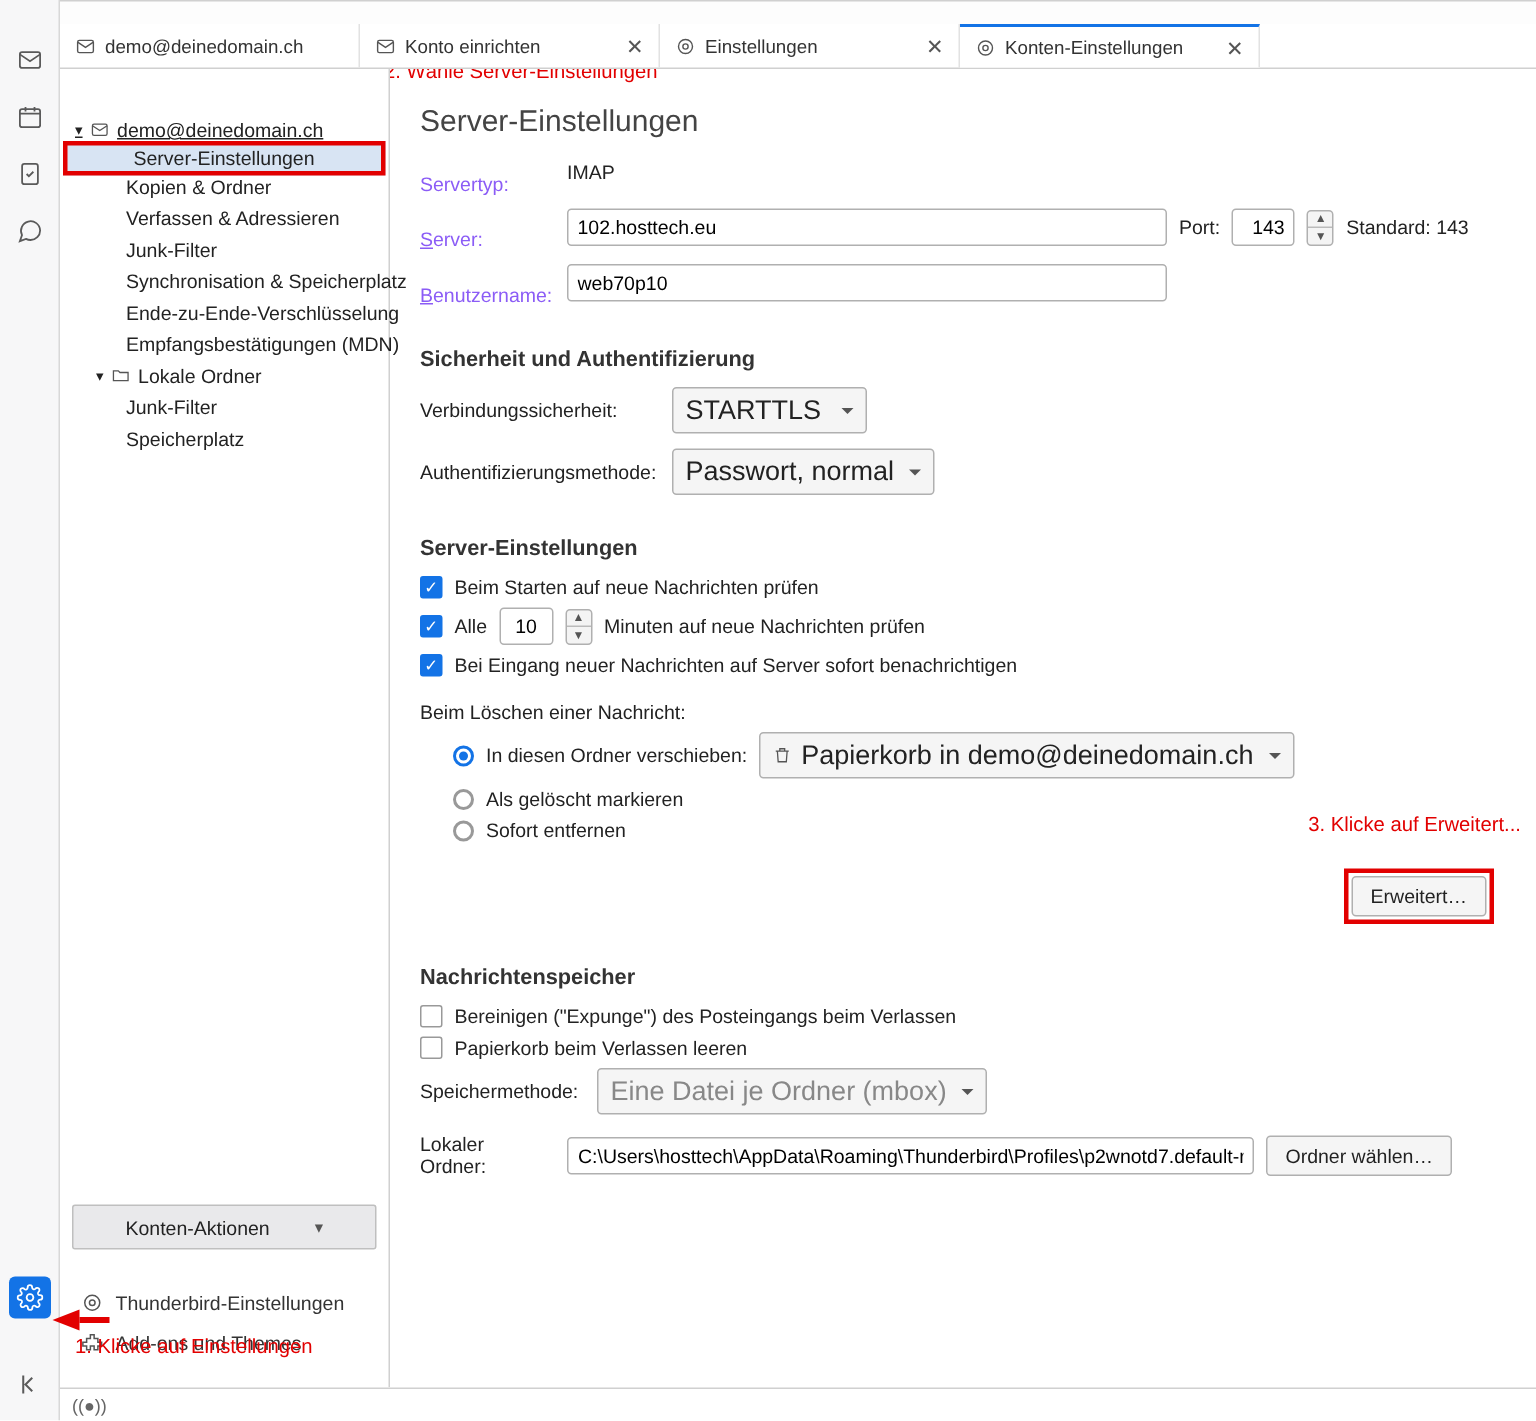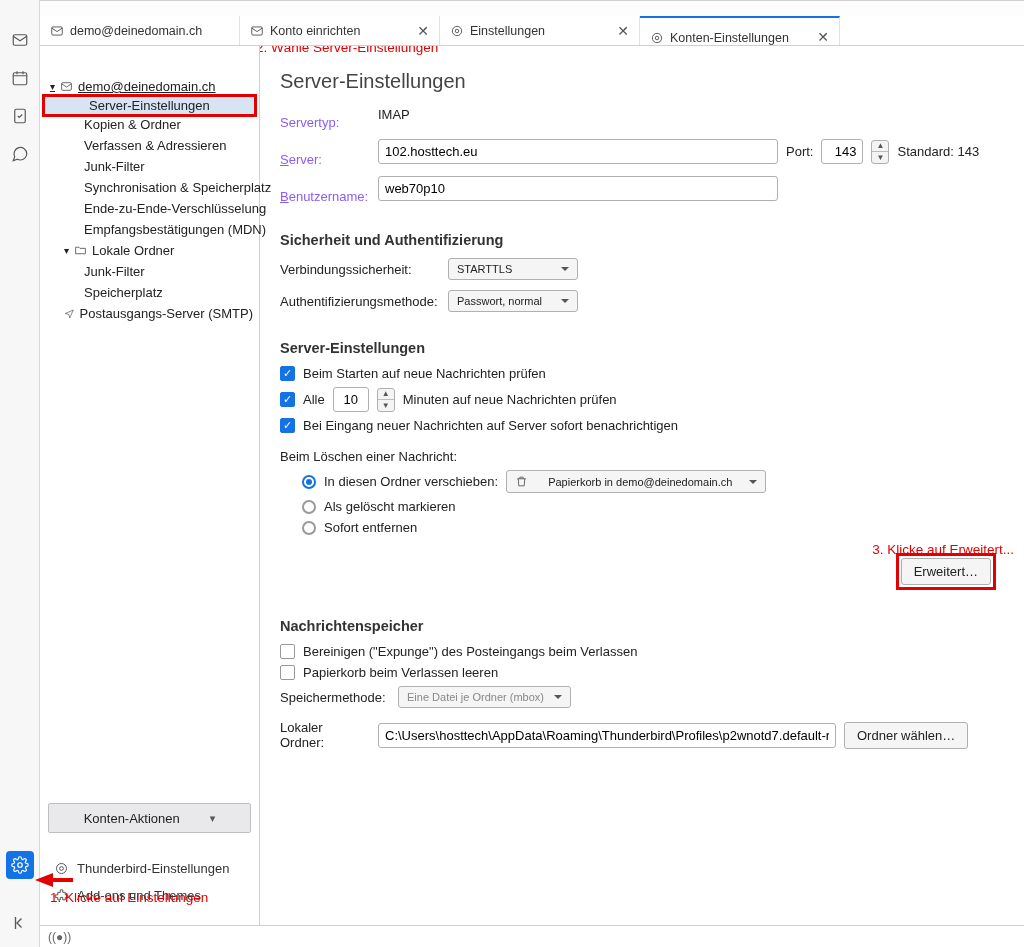--- a/index.html
+++ b/index.html
@@ -77,21 +77,20 @@
     font-size: 12.5px;
   }
   .tab .tab-close {
     margin-left: auto;
     color:#555;
     font-size:14px;
   }
   .tab.active {
     border-top: 2px solid #1373e6;
     background:#fff;
-    align-items:flex-end;
   }
   .tab svg { width:14px; height:14px; stroke:#555; fill:none; }
   
   .body {
     flex:1;
     display:flex;
     overflow:hidden;
   }
   
   .tree {
@@ -195,21 +194,21 @@
     font-size:14.5px;
     font-weight:600;
     color:#333;
     margin: 28px 0 10px 0;
   }
   .sel {
     border:1px solid #b0b0b0;
     border-radius:3px;
     background:#f5f5f5;
     padding:4px 26px 4px 8px;
-    font-size:11px;
+    font-size:18px;
     position:relative;
     display:inline-block;
     min-width:130px;
   }
   .sel::after {
     content:"";
     position:absolute; right:8px; top:50%;
     border:4px solid transparent; border-top-color:#555;
     transform:translateY(-2px);
   }
@@ -225,21 +224,21 @@
   .chk.off {
     border-color:#999; background:#fff; color:transparent;
   }
   .radio {
     width:14px;height:14px;border:2px solid #1373e6;border-radius:50%;
     display:inline-flex;align-items:center;justify-content:center;
   }
   .radio .dot { width:6px;height:6px;background:#1373e6;border-radius:50%; }
   .radio.off { border-color:#999; }
   .mini-input { width:36px; text-align:center; }
-  .trash-sel { min-width:260px; display:flex; align-items:center; gap:20px; }
+  .trash-sel { min-width:260px; display:flex; align-items:center; gap:6px; }
   .trash-sel svg { width:13px;height:13px; stroke:#555; fill:none; }
 
   .btn {
     border:1px solid #b0b0b0;
     background:#f5f5f5;
     border-radius:3px;
     padding:5px 12px;
     font-size:13px;
     color:#222;
   }
@@ -399,26 +398,20 @@
               </svg>
             <span>Lokale Ordner</span>
           </div>
           <div class="tree-row child">
               <span>Junk-Filter</span>
             </div>
           <div class="tree-row child">
               <span>Speicherplatz</span>
             </div>
 
-          <div class="tree-row level2">
-            <svg viewBox="0 0 24 24" stroke-width="1.6">
-                <path d="M3 12l18-8-8 18-2-8z"></path>
-              </svg>
-            <span>Postausgangs-Server (SMTP)</span>
-          </div>
         </div>
 
         <div class="tree-bottom">
           <div class="ka-button">
             <span>Konten-Aktionen</span>
             <span class="chev">▾</span>
           </div>
           <div style="height:22px"></div>
           <div class="tree-footer-item">
             <svg viewBox="0 0 24 24" stroke-width="1.6">

